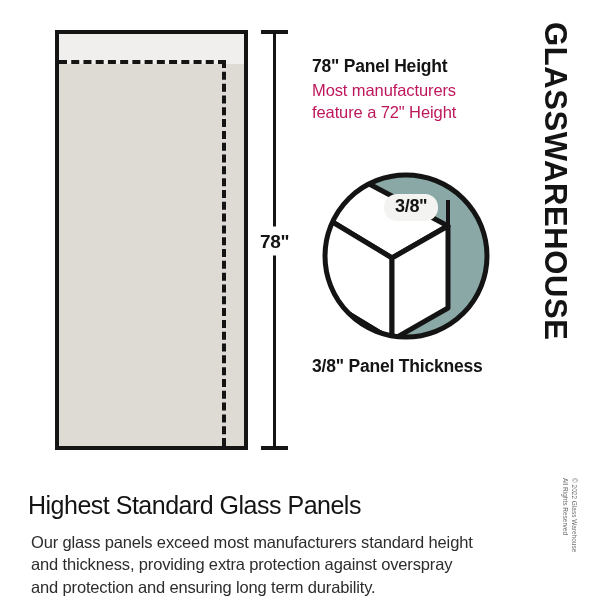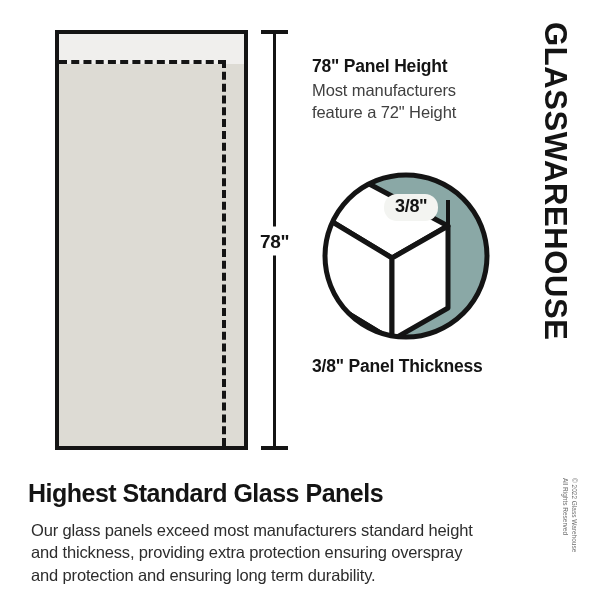--- a/index.html
+++ b/index.html
@@ -99,21 +99,21 @@
   .callout-title {
     font-size: 17.5px;
     font-weight: bold;
     letter-spacing: -0.2px;
     color: #141414;
     margin: 0 0 3px 0;
     line-height: 1.22;
   }
   .callout-body {
     font-size: 16.5px;
-    color: #404040;
+    color: #be185d;
     line-height: 1.33;
     margin: 0;
     letter-spacing: -0.1px;
   }
 
   
   .thickness-diagram {
     position: absolute;
     left: 320px;
     top: 170px;
@@ -181,24 +181,24 @@
 
   
   .bottom-block {
     position: absolute;
     left: 28px;
     top: 476px;
     width: 496px;
   }
   .bottom-heading {
     font-size: 25px;
-    font-weight: bold;
+    font-weight: normal;
     letter-spacing: -0.5px;
     color: #141414;
-    margin: 4px 0 11px 0;
+    margin: 16px 0 11px 0;
     line-height: 1.1;
   }
   .bottom-paragraph {
     font-size: 16.5px;
     color: #2d2d2d;
     line-height: 1.38;
     margin: 3px;
     letter-spacing: -0.15px;
   }
 </style>
@@ -268,18 +268,18 @@
     <span class="copyright-text">
       <span>© 2022 Glass Warehouse</span><br>
       <span>All Rights Reserved</span>
     </span>
   </div>
 
   <div class="bottom-block">
     <h2 class="bottom-heading">Highest Standard Glass Panels</h2>
     <p class="bottom-paragraph">
       <span>Our glass panels exceed most manufacturers standard height</span><br>
-      <span>and thickness, providing extra protection ensuring overspray</span><br>
+      <span>and thickness, providing extra protection against overspray</span><br>
       <span>and protection and ensuring long term durability.</span>
     </p>
   </div>
 
 </div>
 
 </body></html>

